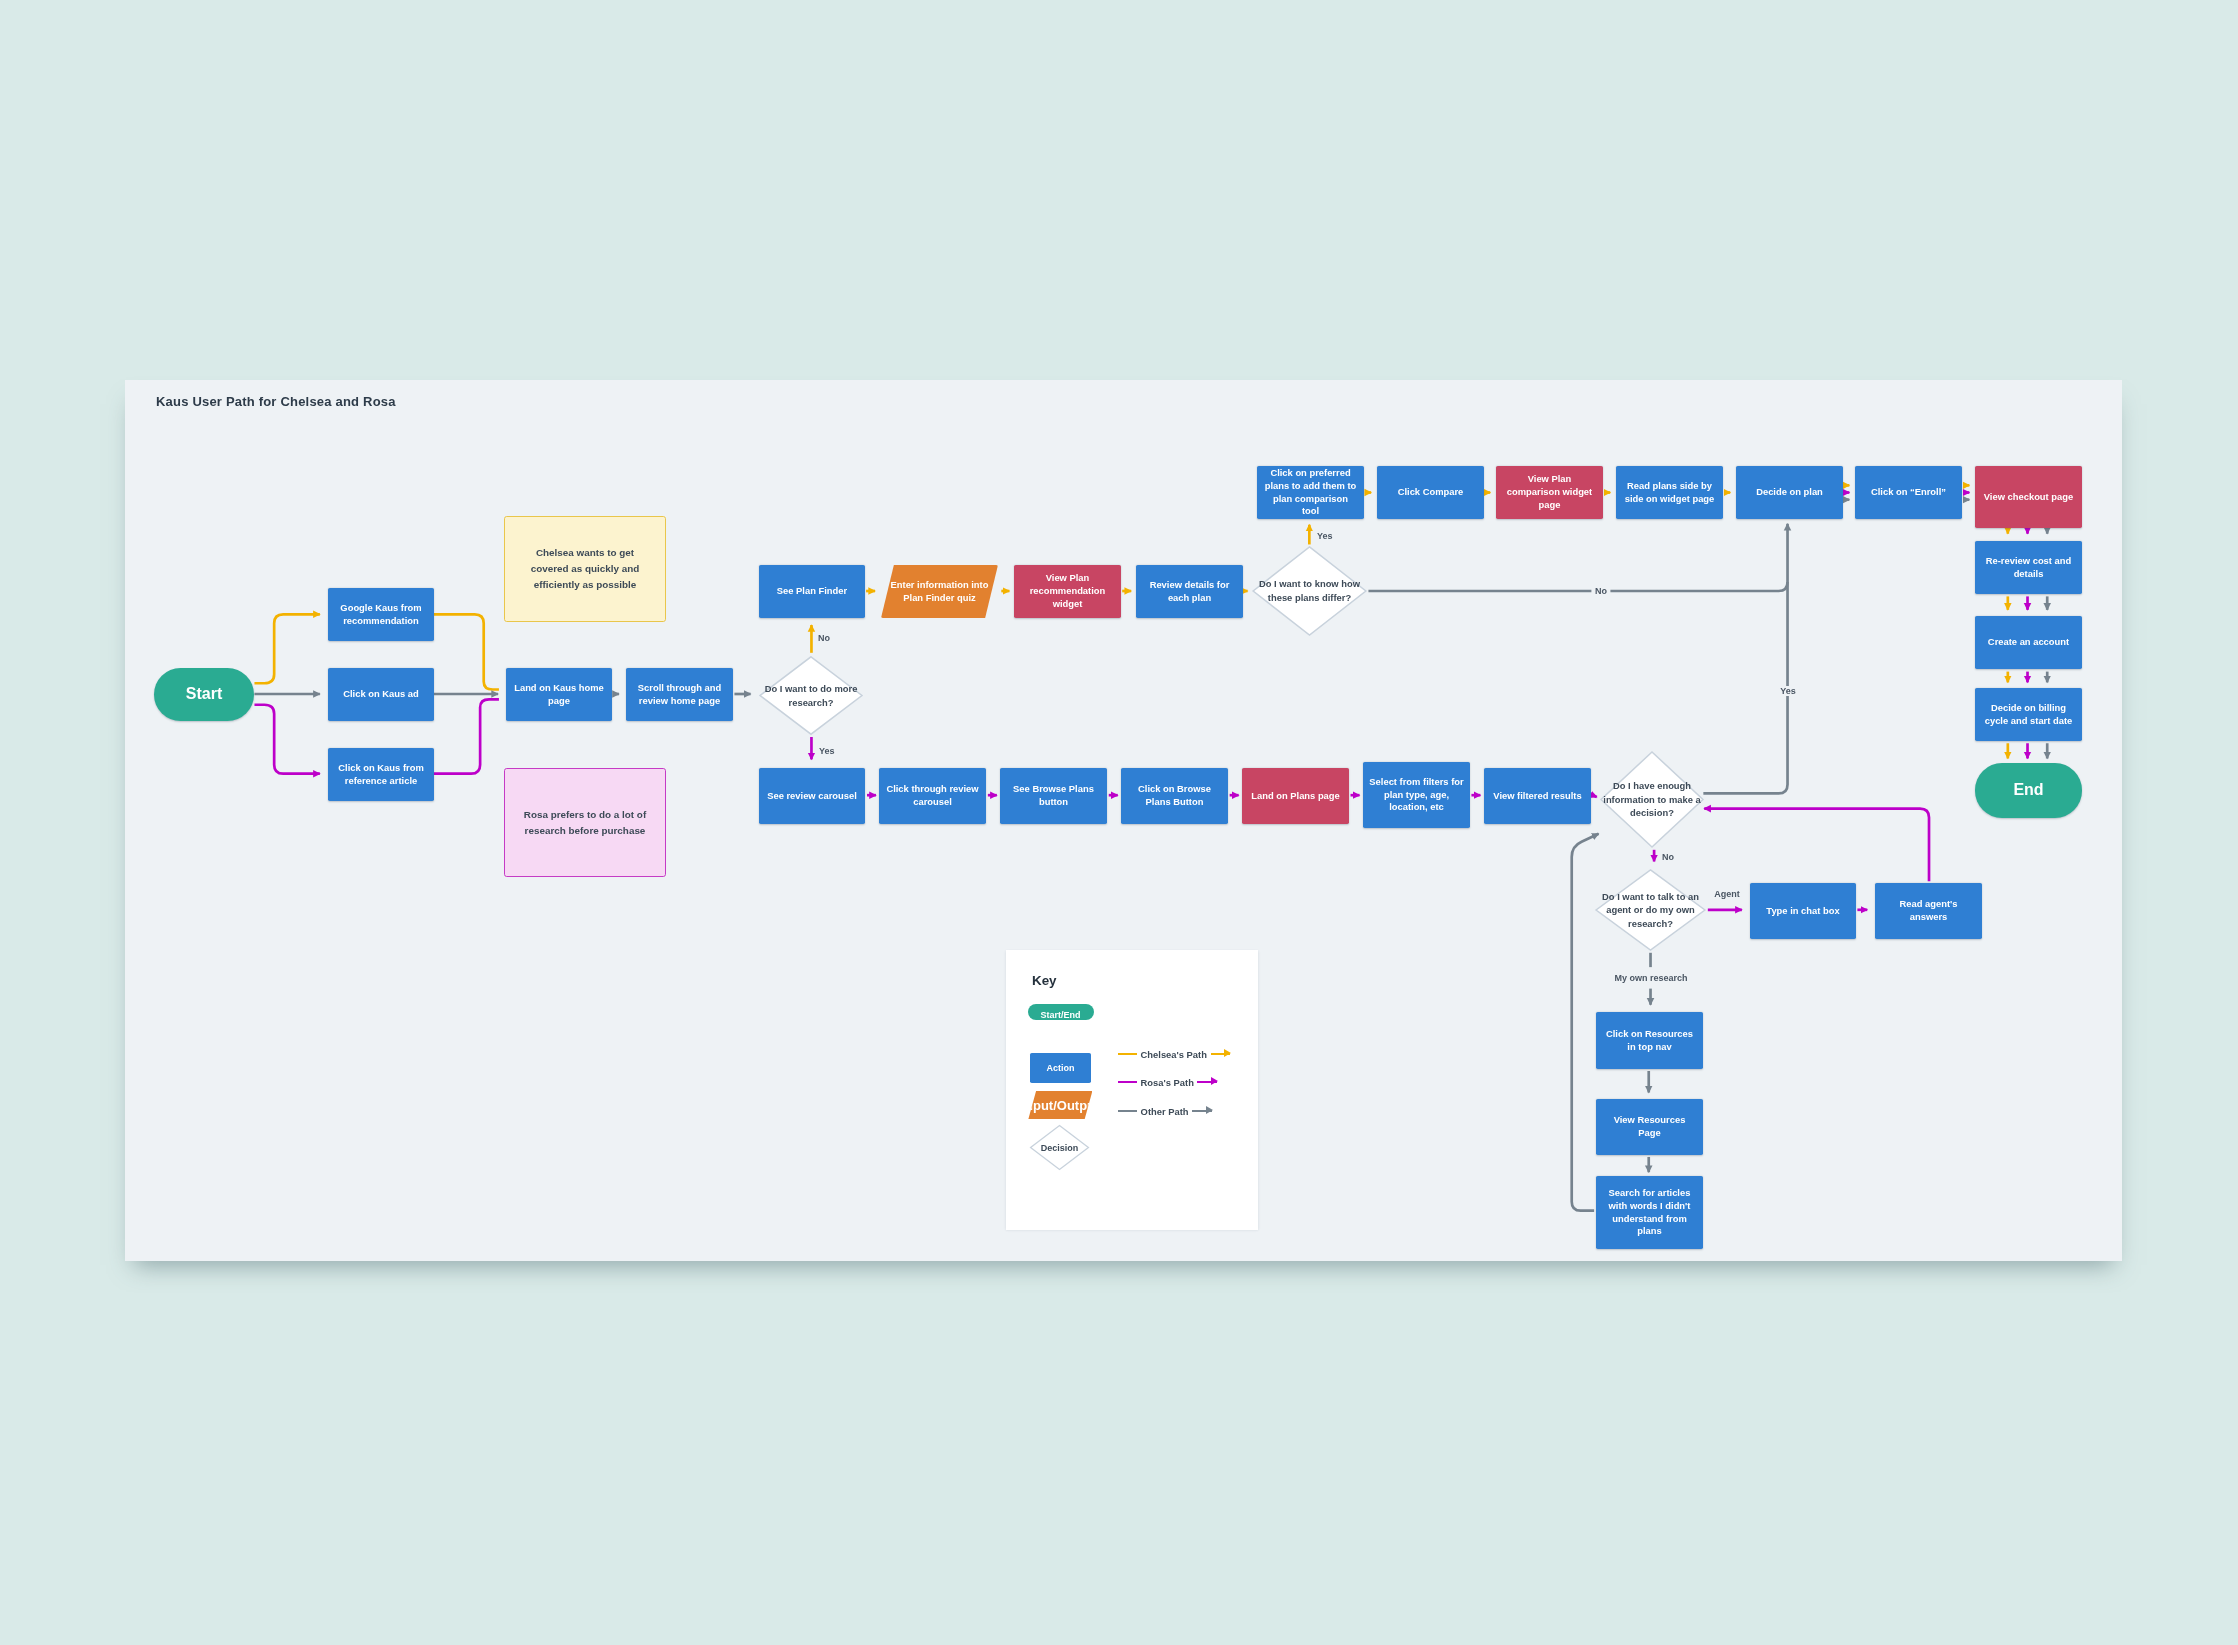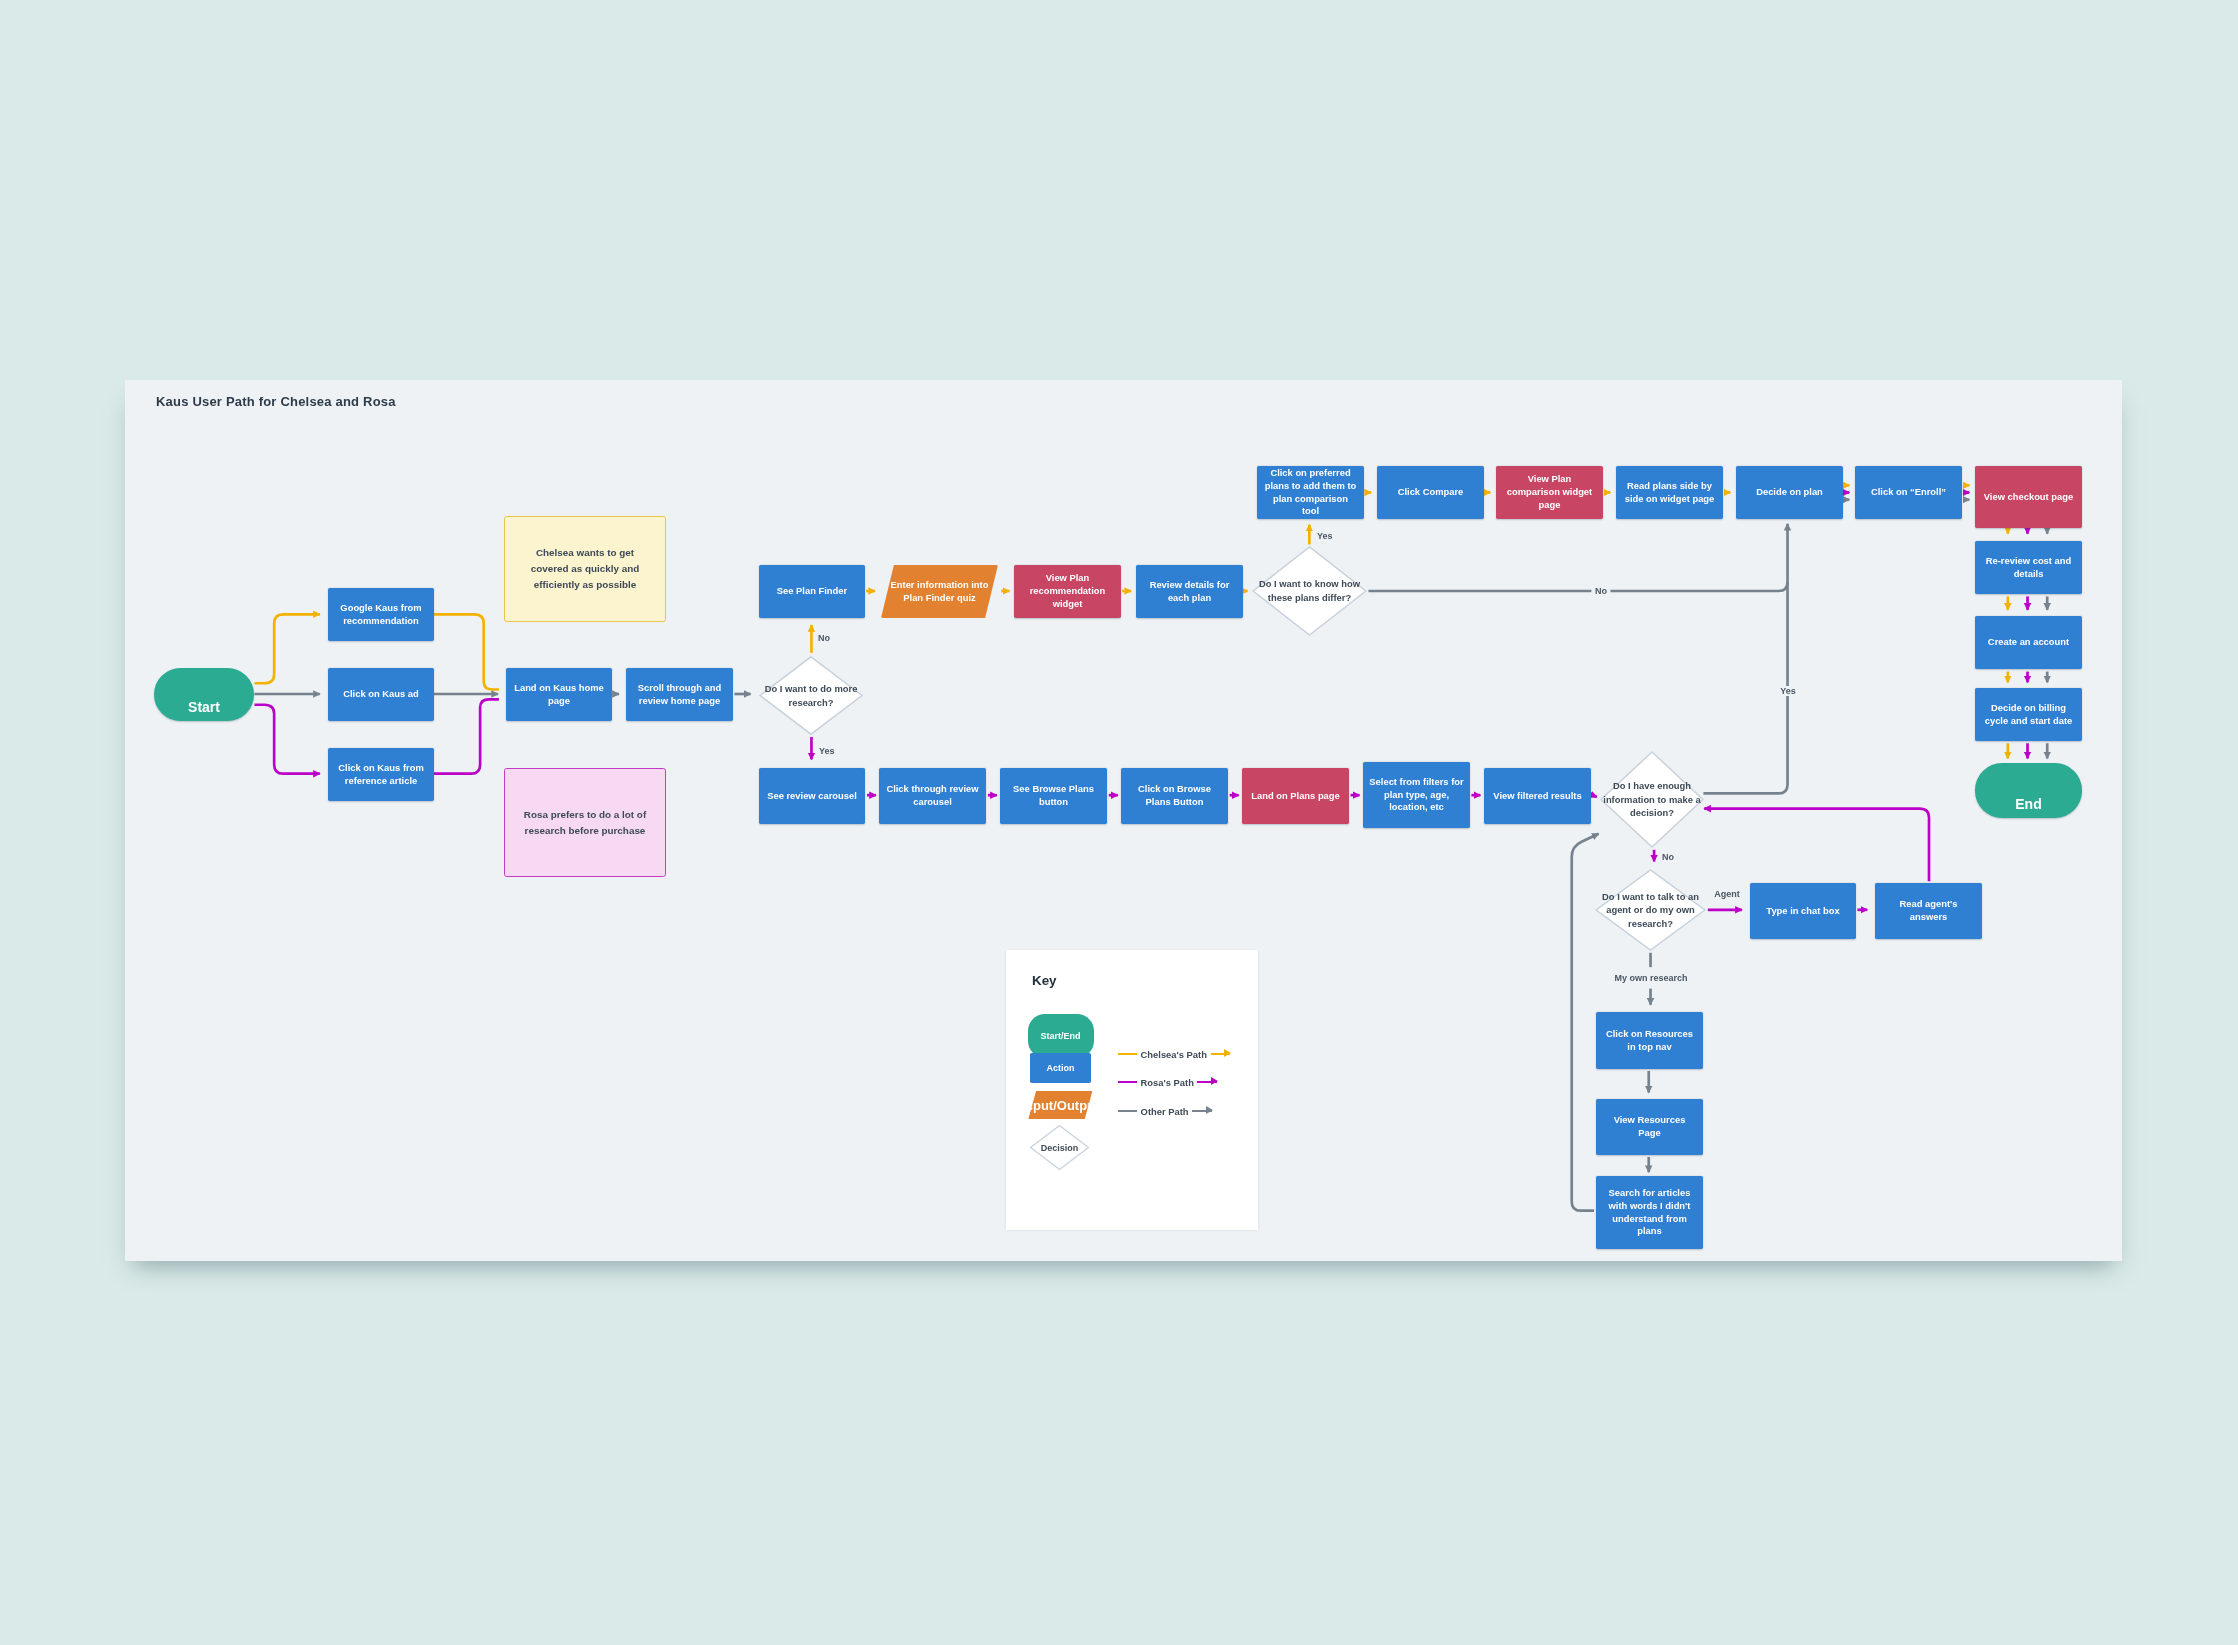--- a/index.html
+++ b/index.html
@@ -30,21 +30,21 @@
   .em{stroke:var(--magenta);fill:none;stroke-width:3;}
   .eg{stroke:var(--gray);fill:none;stroke-width:3;}
   .fy{fill:var(--yellow);} .fm{fill:var(--magenta);} .fg{fill:var(--gray);}
   .node{
     position:absolute;z-index:3;display:flex;align-items:center;justify-content:center;
     text-align:center;color:var(--white);font-size:9.4px;font-weight:bold;line-height:1.38;
     box-sizing:border-box;padding:3.6px 6.3px;border-radius:1.8px;
     box-shadow:0 0.9px 1.8px rgba(30,50,70,.25);
   }
   .blue{background:var(--blue);} .red{background:var(--red);}
-  .pill{background:var(--teal);border-radius:27px;font-size:14px;align-items:flex-end;}
+  .pill{background:var(--teal);border-radius:27px;font-size:16px;}
   .io{background:var(--orange);clip-path:polygon(11% 0,100% 0,89% 100%,0 100%);box-shadow:none;}
   .note{
     background:var(--note-yellow-bg);border:1.8px solid var(--note-yellow-border);
     color:var(--text-dark);font-size:9.9px;line-height:1.6;box-shadow:none;border-radius:2.7px;
     padding:9px 12.5px;
   }
   .note.pink{background:var(--note-pink-bg);border-color:var(--note-pink-border);}
   .diamond{
     position:absolute;z-index:3;display:flex;align-items:center;justify-content:center;
     text-align:center;color:var(--text-dark);font-size:9.4px;font-weight:bold;line-height:1.45;
@@ -60,21 +60,21 @@
   .edge-label.halo{background:var(--canvas);padding:0 3.6px;}
   #key-panel{
     position:absolute;left:1006px;top:922px;width:252px;height:280px;background:#fff;
     z-index:3;box-shadow:0 0.9px 2.7px rgba(30,50,70,.12);margin-top:28px;
   }
   #key-title{position:absolute;left:26px;top:23px;font-size:13.4px;font-weight:bold;color:#25313d;}
   .key-shape{
     position:absolute;display:flex;align-items:center;justify-content:center;text-align:center;
     color:#fff;font-size:9px;font-weight:bold;
   }
-  .key-pill{left:21.5px;top:64px;width:66px;height:44px;background:var(--teal);border-radius:17px;}
+  .key-pill{left:21.5px;top:54px;width:66px;height:16px;background:var(--teal);border-radius:17px;align-items:flex-end;}
   .key-action{left:24px;top:103px;width:61px;height:30px;background:var(--blue);border-radius:1.8px;}
   .key-io{left:22.4px;top:141px;width:64px;height:28px;background:var(--orange);clip-path:polygon(12% 0,100% 0,88% 100%,0 100%);font-size:13px;}
   .key-diamond{left:24px;top:175px;width:59px;height:45px;color:var(--text-dark);}
   .key-diamond svg{position:absolute;left:0;top:0;width:100%;height:100%;overflow:visible;}
   .key-diamond polygon{fill:#fff;stroke:var(--diamond-border);stroke-width:1.3;vector-effect:non-scaling-stroke;}
   .key-diamond span{position:relative;z-index:1;}
   .legend-row{position:absolute;left:112px;display:flex;align-items:center;height:14.3px;}
   .legend-row .seg{width:19px;height:2.7px;}
   .legend-row .lab{font-size:9.4px;font-weight:bold;color:var(--text-dark);margin:0 3.6px;white-space:nowrap;}
   .legend-row .arrowseg{position:relative;width:19.7px;height:2.7px;}

